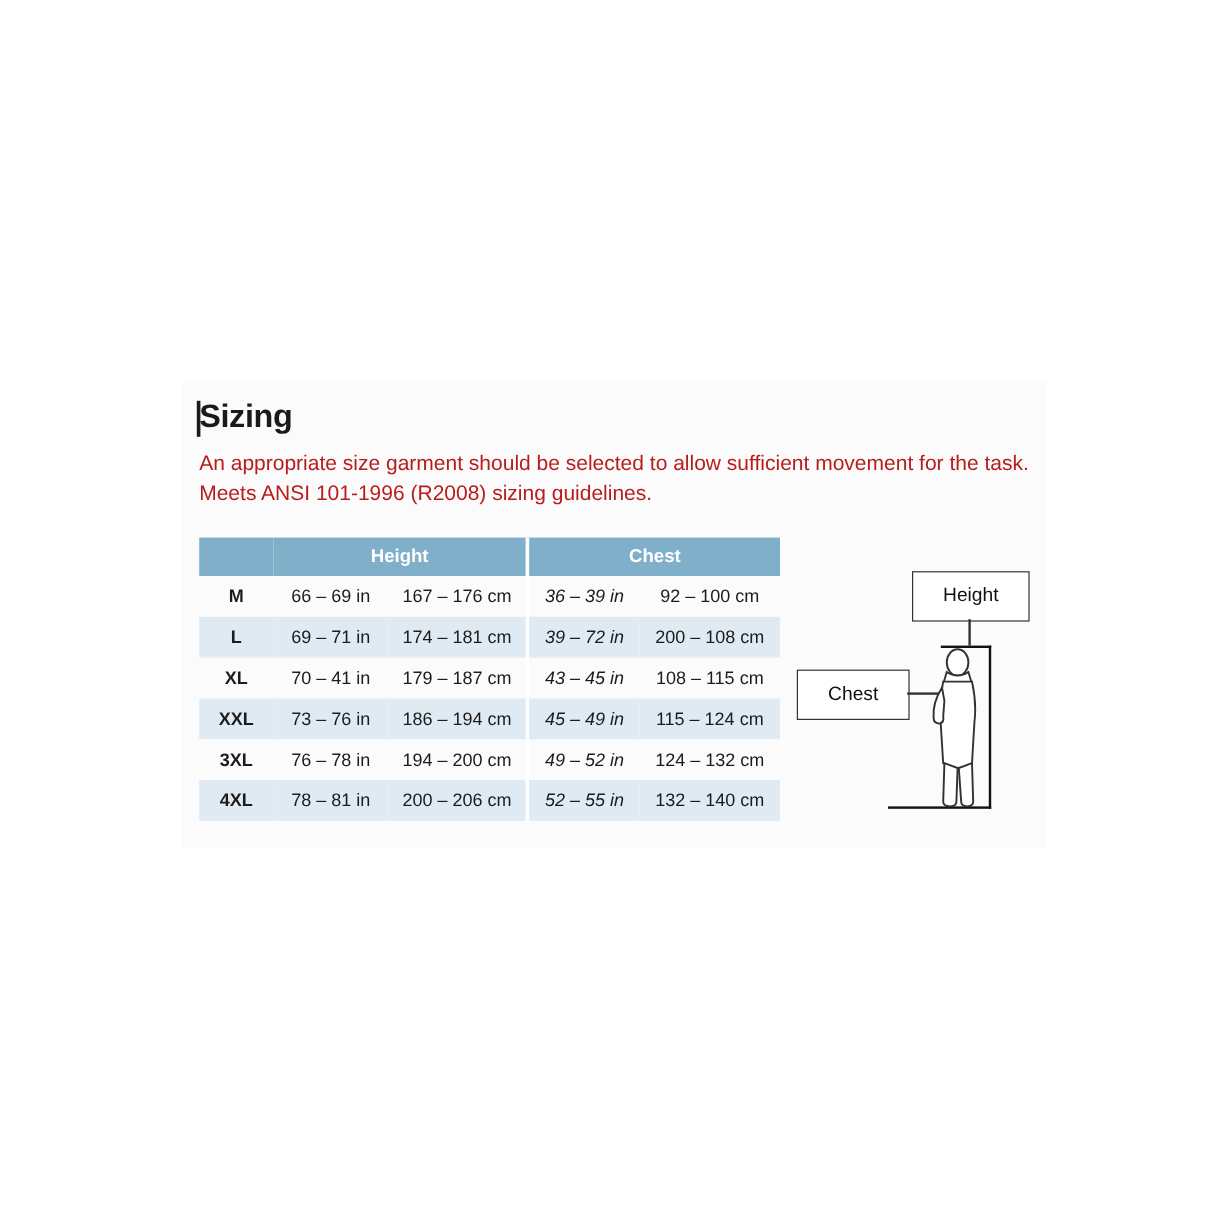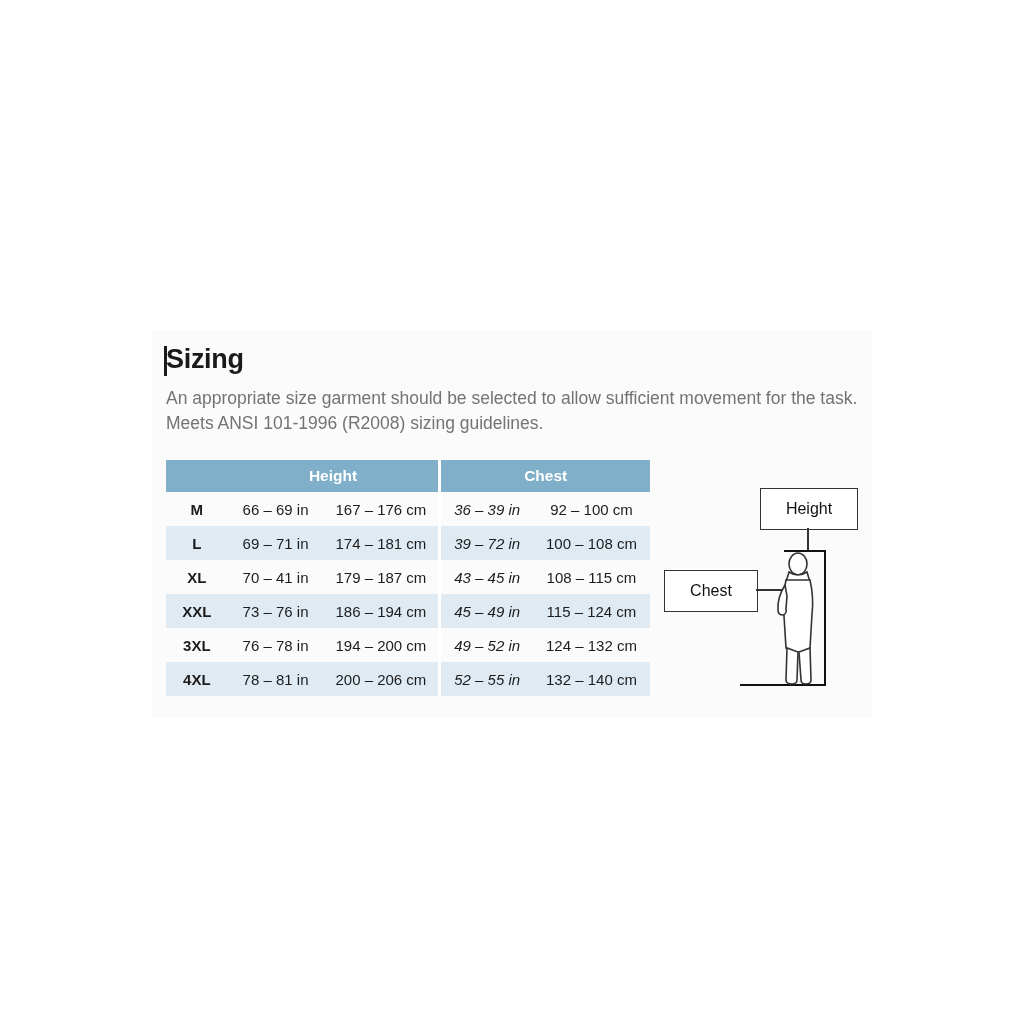--- a/index.html
+++ b/index.html
@@ -10,21 +10,20 @@
     background: #ffffff;
     font-family: "Liberation Sans", sans-serif;
   }
 
   #page {
     position: relative;
     width: 1024px;
     height: 824px;
     background: #ffffff;
     overflow: hidden;
-    margin-top: 12px;
   }
 
   
   .panel {
     position: absolute;
     left: 152px;
     top: 318px;
     width: 720px;
     height: 388px;
     background: #fbfbfb;
@@ -48,21 +47,21 @@
     background: #1a1a1a;
   }
 
   .intro {
     position: absolute;
     left: 14px;
     top: 56px;
     width: 706px;
     font-size: 17.5px;
     line-height: 25px;
-    color: #737373;
+    color: #b91c1c;
   }
 
   
   .table {
     position: absolute;
     left: 14px;
     top: 130px;
     width: 484px;
     border-collapse: collapse;
   }
@@ -222,21 +221,21 @@
           <td class="in-cell">66 – 69 in</td>
           <td class="cm-cell">167 – 176 cm</td>
           <td class="chest-in">36 – 39 in</td>
           <td class="chest-cm">92 – 100 cm</td>
         </tr>
         <tr class="row alt">
           <td class="size-cell">L</td>
           <td class="in-cell">69 – 71 in</td>
           <td class="cm-cell">174 – 181 cm</td>
           <td class="chest-in">39 – 72 in</td>
-          <td class="chest-cm">100 – 108 cm</td>
+          <td class="chest-cm">200 – 108 cm</td>
         </tr>
         <tr class="row">
           <td class="size-cell">XL</td>
           <td class="in-cell">70 – 41 in</td>
           <td class="cm-cell">179 – 187 cm</td>
           <td class="chest-in">43 – 45 in</td>
           <td class="chest-cm">108 – 115 cm</td>
         </tr>
         <tr class="row alt">
           <td class="size-cell">XXL</td>

